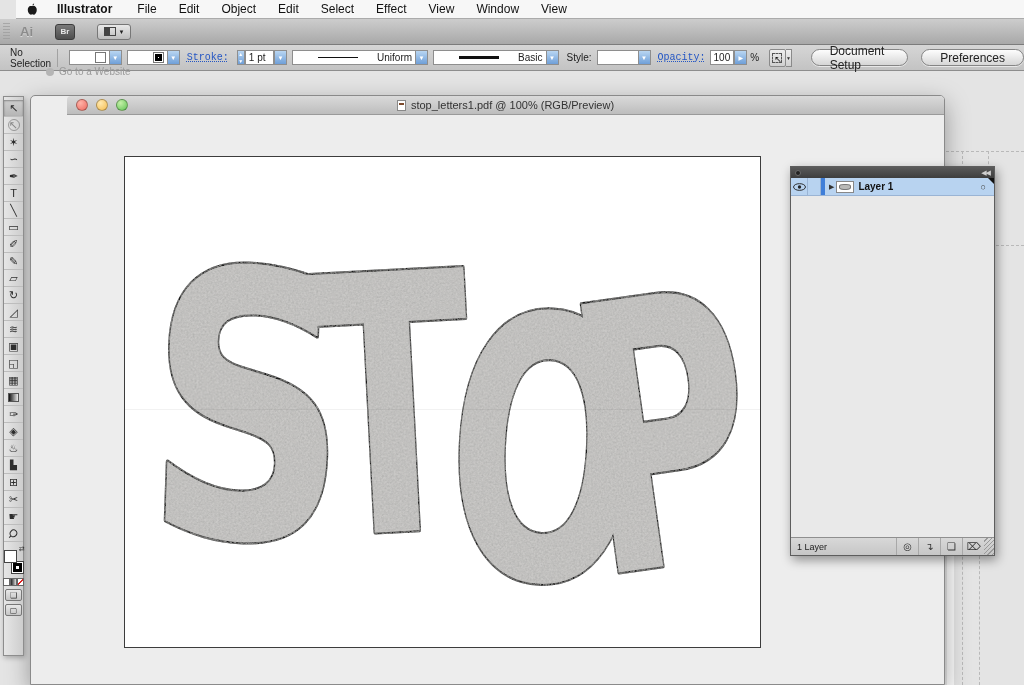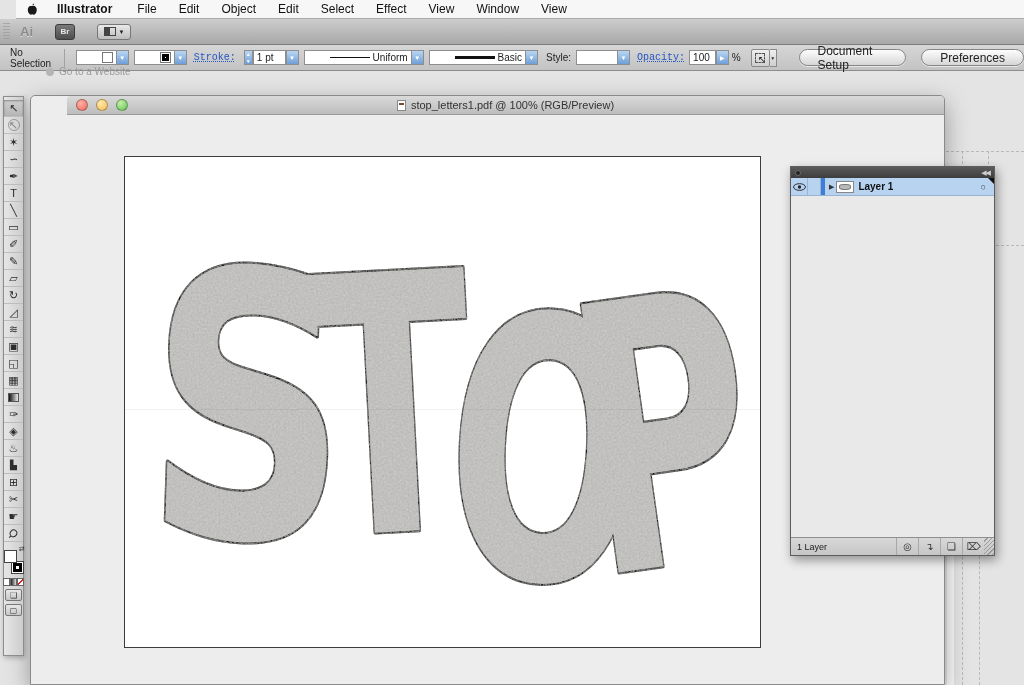--- a/index.html
+++ b/index.html
@@ -34,21 +34,21 @@
   .caret { font-size:6px; color:#222; }
 
   
   .control-bar { position:absolute; left:0; top:45px; width:1024px; height:26px;
     background:linear-gradient(#d6d6d6,#c3c3c3); border-bottom:1px solid #8d8d8d;
     display:flex; align-items:center; font-size:10px; color:#222; }
   .cb-sep { width:1px; height:18px; background:#a2a2a2; margin:0 6px; }
   .status { margin-left:10px; width:62px; }
   .combo { display:flex; align-items:stretch; height:15px; border:1px solid #8e8e8e;
     background:#fff; margin-left:5px; }
-  .combo .body { display:flex; align-items:center; padding:0 3px; gap:3px;margin-left:22px; }
+  .combo .body { display:flex; align-items:center; padding:0 3px; gap:19px;margin-left:22px; }
   .combo .arr { width:12px; background:linear-gradient(#b9d6f2,#6f9fd8);
     border-left:1px solid #8e8e8e; color:#fff; font-size:6px; text-align:center; line-height:14px; }
   .swatch { width:11px; height:11px; border:1px solid #777; background:#fff; }
   .swatch.stroke { position:relative; }
   .swatch.stroke::after { content:""; position:absolute; inset:1px; border:3px solid #000; }
   .stepper { width:11px; height:15px; margin-left:8px;
     background:linear-gradient(#b9d6f2,#6f9fd8); border:1px solid #8e8e8e;
     color:#fff; font-size:5px; line-height:7px; text-align:center; }
   .field { height:15px; border:1px solid #8e8e8e; background:#fff;
     font-size:10px; padding:0 3px; display:flex; align-items:center; }

